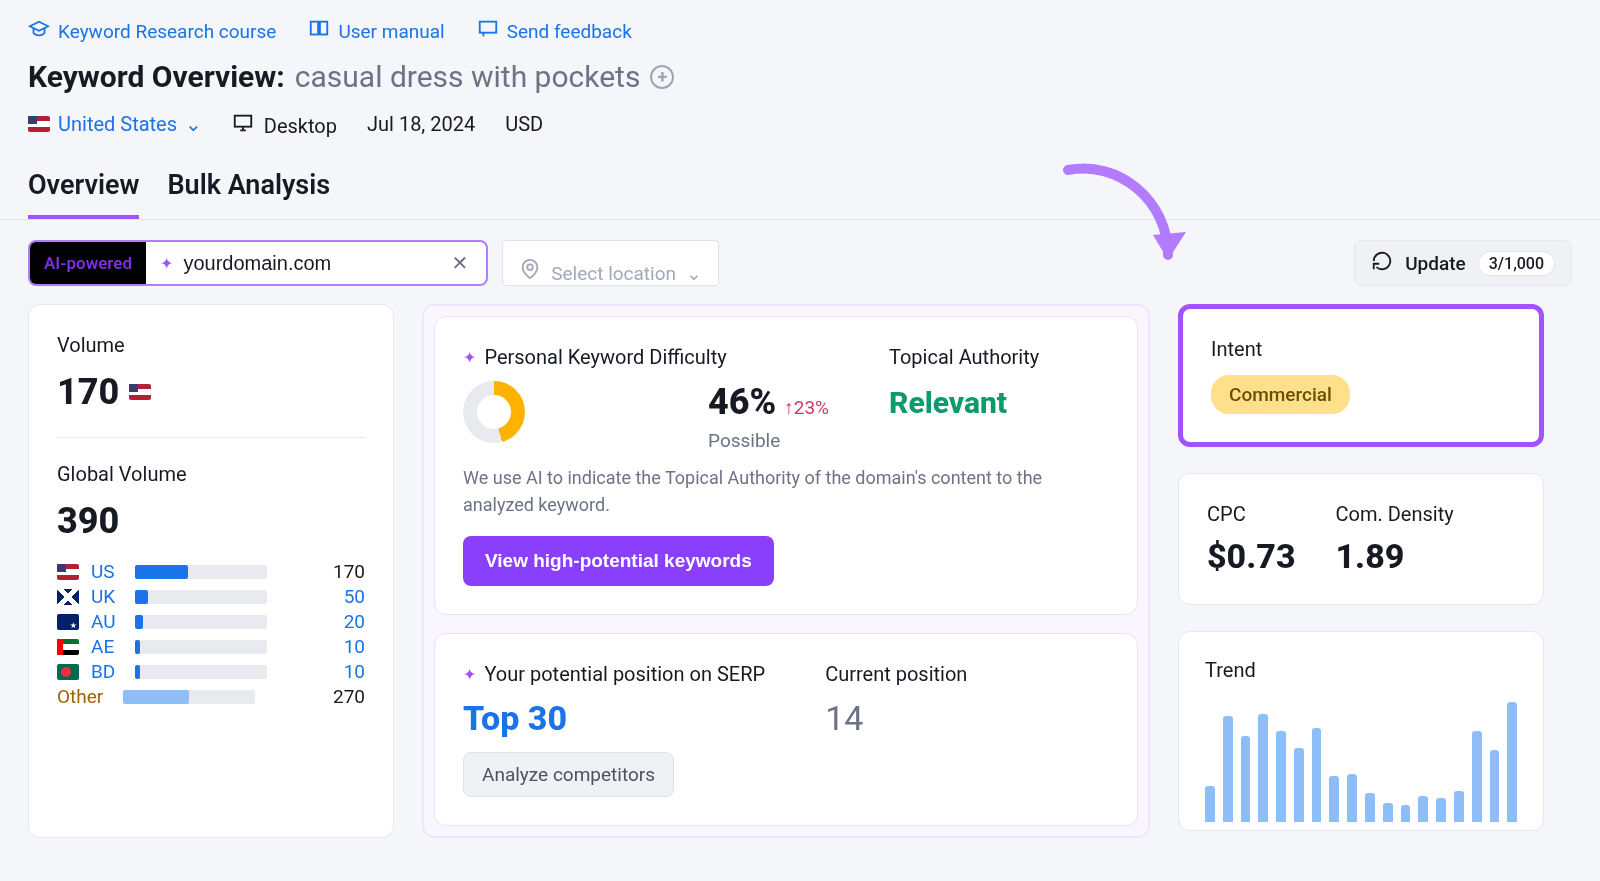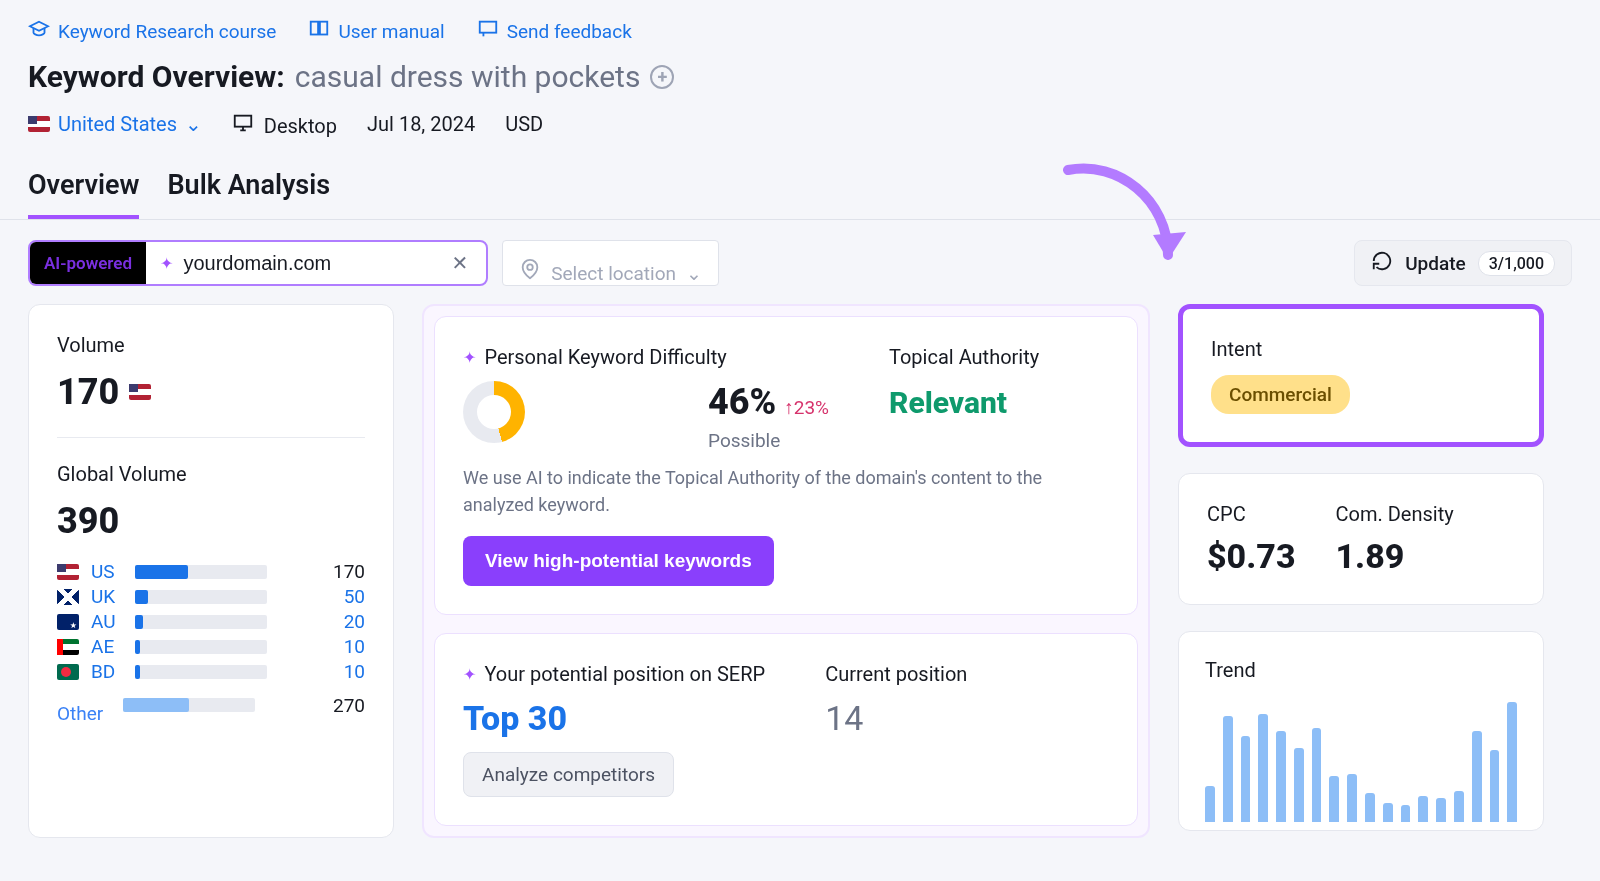--- a/index.html
+++ b/index.html
@@ -104,21 +104,21 @@
 }
 .pkd-wrap .card { border: 1px solid #ece0ff; }
 
 .label-md { font-size: 20px; color: #171a22; margin-bottom: 14px; }
 .big-num { font-size: 36px; font-weight: 800; }
 .vol-head-row { display:flex; align-items:center; gap:10px; }
 .hr { border:none; border-top:1px solid #e8eaf0; margin:24px 0; }
 .country-rows { display:flex; flex-direction:column; gap:2px; margin-top:18px; }
 .country-row { display:flex; align-items:center; gap:12px; font-size:19px; }
 .cc-label { color:#1a73e8; width:32px; }
-.cc-other { color:#3b82f6; width:54px;margin-top:17px; }
+.cc-other { color:#a16207; width:54px; }
 .bar-track { flex:0 0 132px; height:14px; background:#e8eaf0; border-radius:2px; }
 .bar-fill { height:100%; background:#1a73e8; border-radius:2px; }
 .bar-fill.lt { background:#8dbef7; }
 .cc-val { text-align:right; color:#1a73e8; }
 .country-row.otherrow .cc-val { color:#171a22; }
 .country-row.us .cc-val { color:#171a22; }
 .vol-cell { flex:1; text-align:right; }
 
 .pkd-head { display:flex; align-items:flex-start; gap:14px; margin-bottom:0; }
 .donut {

